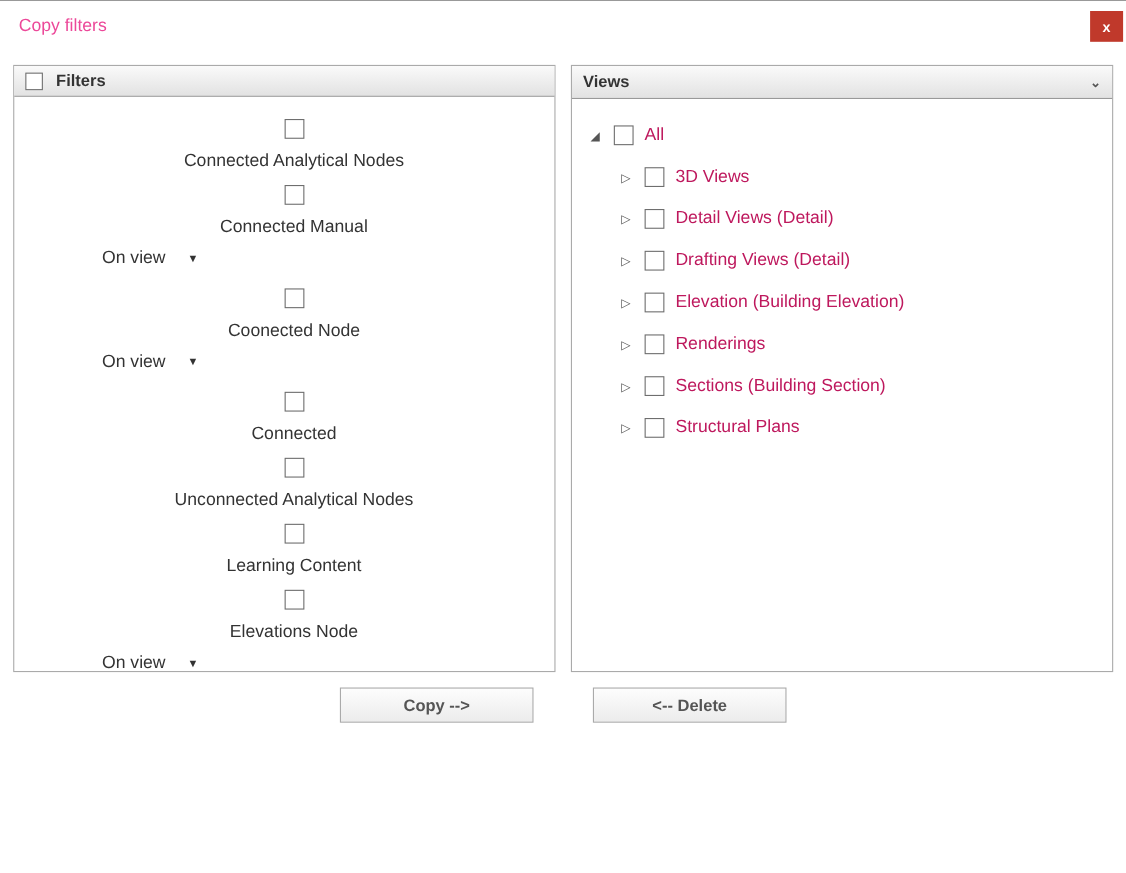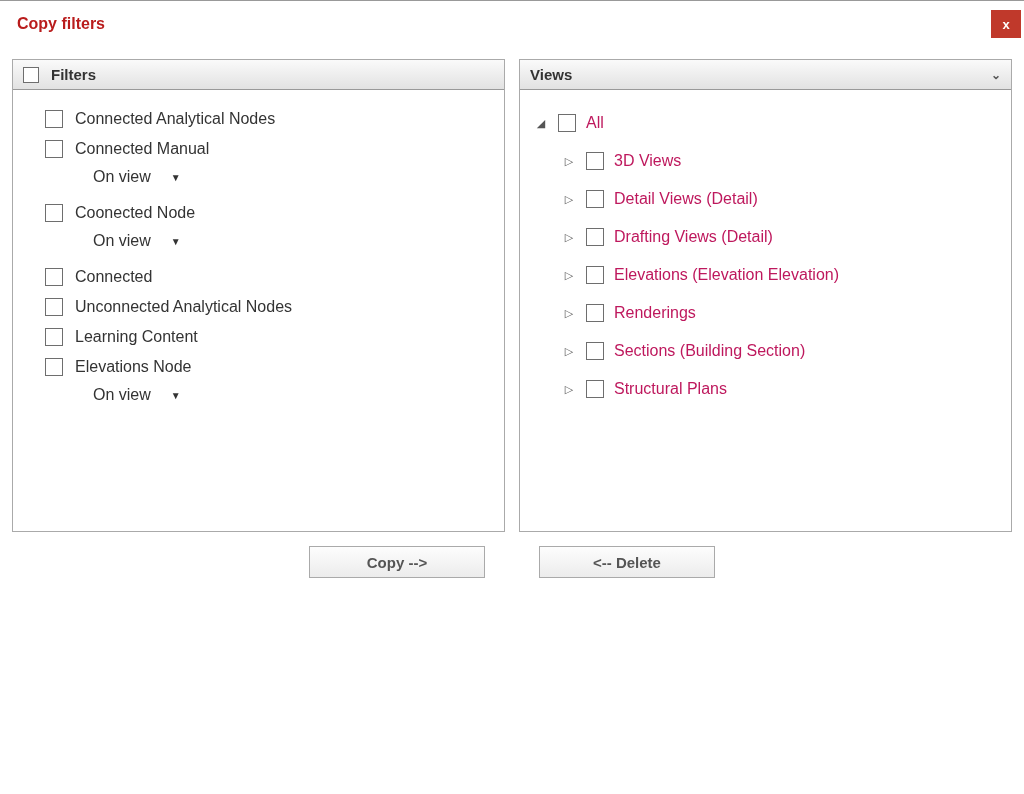--- a/index.html
+++ b/index.html
@@ -18,23 +18,22 @@
   }
   .titlebar {
     display: flex;
     align-items: center;
     justify-content: space-between;
     height: 46px;
     padding-left: 17px;
     background: #fff;
   }
   .titlebar .title {
-    color: #b91c1c;
+    color: #ec4899;
     font-size: 16px;
-    font-weight: bold;
   }
   .close-btn {
     width: 30px;
     height: 28px;
     margin-right: 3px;
     background: #c0392b;
     color: #fff;
     display: flex;
     align-items: center;
     justify-content: center;
@@ -45,21 +44,21 @@
   }
   .content {
     display: flex;
     gap: 14px;
     padding: 12px 12px 0 12px;
   }
   .panel {
     flex: 1 1 0;
     border: 1px solid #aaa;
     background: #fff;
-    height: 473px;
+    height: 552px;
     display: flex;
     flex-direction: column;
   }
   .panel-header {
     display: flex;
     align-items: center;
     height: 30px;
     padding: 0 10px;
     background: linear-gradient(to bottom, #fafafa, #e2e2e2);
     border-bottom: 1px solid #999;
@@ -97,20 +96,21 @@
     display: inline-block;
     cursor: pointer;
   }
   
   .flt-list { padding-left: 18px; }
   .flt-item {
     display: flex;
     align-items: center;
     gap: 12px;
     margin-bottom: 12px;
+    flex-direction: column;
   }
   .flt-item .lbl { font-size: 16px; color: #333; }
   .sub {
     display: flex;
     align-items: center;
     gap: 16px;
     padding-left: 30px;
     margin: -2px 0 18px 18px;
     color: #333;
     font-size: 16px;
@@ -258,21 +258,21 @@
             <span class="lbl">Detail Views (Detail)</span>
           </div>
           <div class="tree-row">
             <span class="expander">▷</span>
             <span class="cbox"></span>
             <span class="lbl">Drafting Views (Detail)</span>
           </div>
           <div class="tree-row">
             <span class="expander">▷</span>
             <span class="cbox"></span>
-            <span class="lbl">Elevations (Elevation Elevation)</span>
+            <span class="lbl">Elevation (Building Elevation)</span>
           </div>
           <div class="tree-row">
             <span class="expander">▷</span>
             <span class="cbox"></span>
             <span class="lbl">Renderings</span>
           </div>
           <div class="tree-row">
             <span class="expander">▷</span>
             <span class="cbox"></span>
             <span class="lbl">Sections (Building Section)</span>

